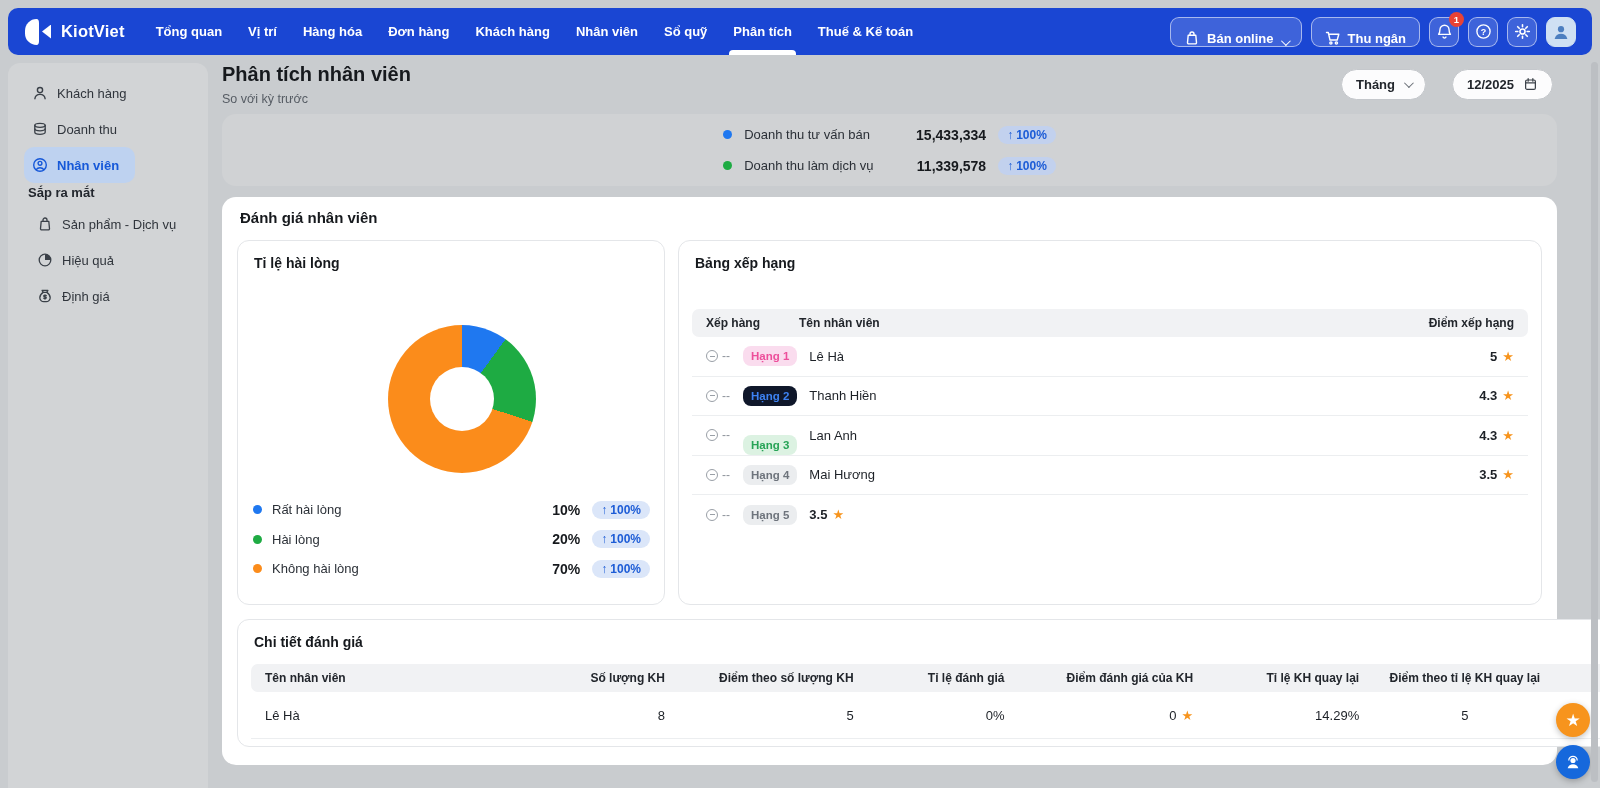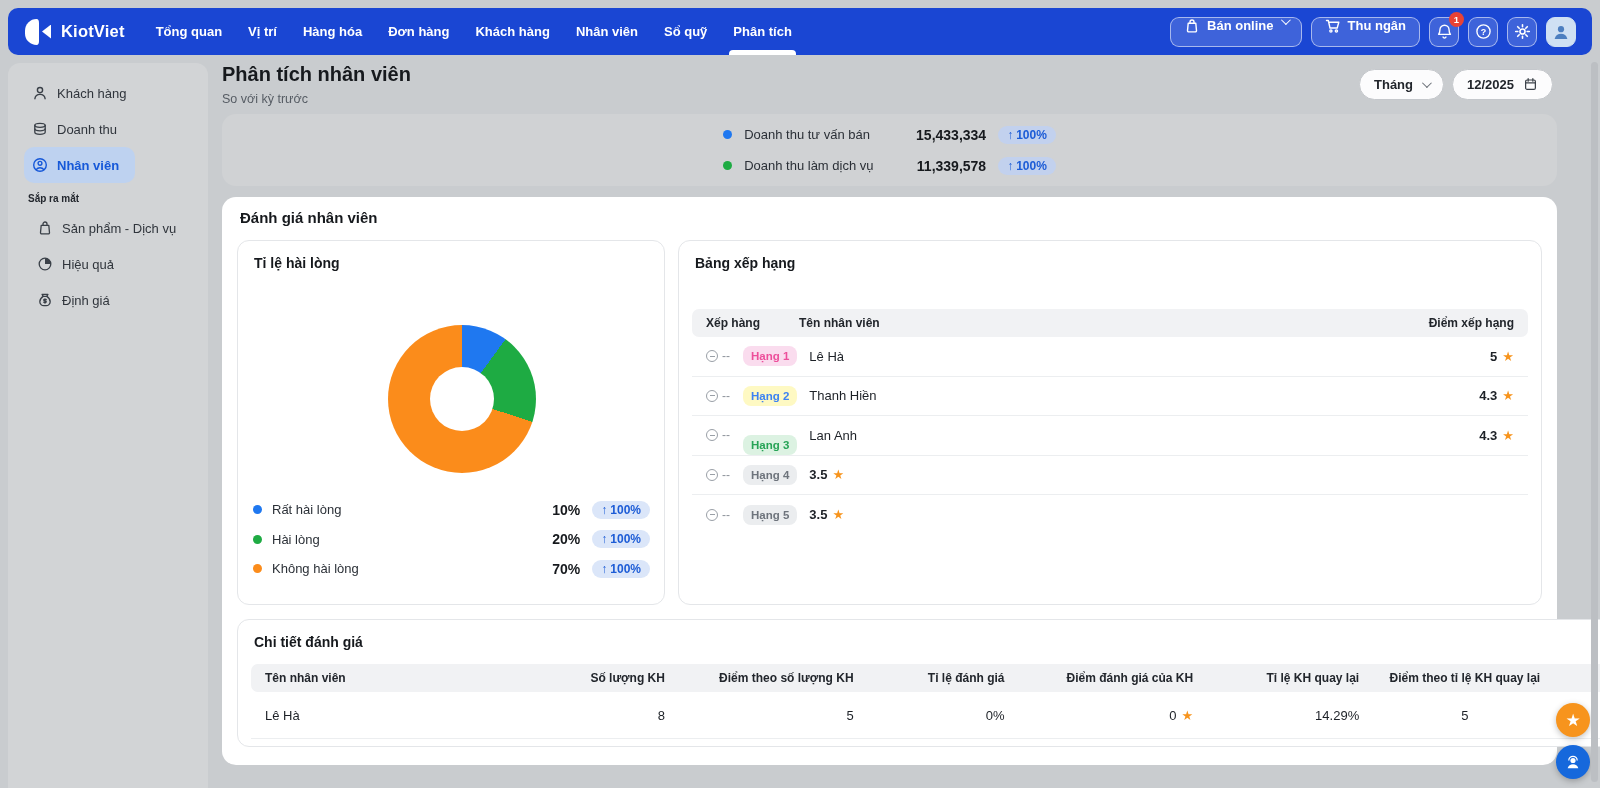--- a/index.html
+++ b/index.html
@@ -33,21 +33,21 @@
   .nav-item {
     position:relative; height:47px; display:flex; align-items:center;
     padding:0 13px; font-size:13px; font-weight:600; cursor:pointer; white-space:nowrap;
   }
   .nav-item.active::after {
     content:""; position:absolute; left:9px; right:9px; bottom:0; height:5px;
     background:#fff; border-radius:4px 4px 0 0;
   }
   .nav-right { margin-left:auto; display:flex; align-items:center; gap:9px; }
   .pill-btn {
-    display:flex; align-items:flex-start; gap:7px; height:30px; padding:0 13px;
+    display:flex; align-items:flex-end; gap:7px; height:30px; padding:0 13px;
     background:rgba(255,255,255,.16); border:1px solid rgba(255,255,255,.55);
     border-radius:9px; font-size:13px; font-weight:600; color:#fff; cursor:pointer; white-space:nowrap;
   }
   .icon-btn {
     position:relative; width:30px; height:30px; border-radius:9px;
     background:rgba(255,255,255,.16); border:1px solid rgba(255,255,255,.55);
     display:flex; align-items:center; justify-content:center; cursor:pointer;
   }
   .icon-btn.avatar { background:#cfe0f3; border-color:#cfe0f3; }
   .badge-count {
@@ -63,27 +63,27 @@
     position:absolute; left:8px; top:63px; width:200px; bottom:0;
     background:#d2d4d6; border-radius:12px 12px 0 0; padding-top:12px;
   }
   .side-item {
     display:flex; align-items:center; gap:9px; height:36px; margin:0 8px 0 16px;
     padding:0 16px 0 8px; width:max-content; border-radius:10px;
     font-size:13px; font-weight:500; color:#30353c; cursor:pointer;
   }
   .side-item.active { background:#bed2f0; color:#1658d8; font-weight:600; }
   .side-item svg { flex:0 0 auto; }
-  .side-section { margin:10px 0 6px; padding-left:20px; font-size:10px; font-weight:700; color:#23272e; }
+  .side-section { margin:2px 0 6px; padding-left:20px; font-size:13px; font-weight:700; color:#23272e; }
   .side-item.indent { padding-left:13px; }
 
   
   .page-title { position:absolute; left:222px; top:63px; font-size:20px; font-weight:700; color:#16191d; }
   .page-sub   { position:absolute; left:222px; top:92px; font-size:12.5px; color:#565c64; }
-  .period-group { position:absolute; right:47px; top:69px; display:flex; gap:8px; }
+  .period-group { position:absolute; right:47px; top:69px; display:flex; gap:26px; }
   .period-pill {
     height:31px; display:flex; align-items:center; gap:9px; padding:0 14px;
     background:#fcfcfd; border:1px solid #c5c8cc; border-radius:16px;
     font-size:13px; font-weight:600; color:#22262c; cursor:pointer;
   }
 
   
   .summary-card {
     position:absolute; left:222px; top:114px; width:1335px; height:72px;
     background:#d0d2d4; border-radius:14px;
@@ -140,21 +140,21 @@
   .rank-row { display:flex; align-items:center; height:39.5px; padding:0 14px; border-bottom:1px solid #eceef0; cursor:pointer; }
   .rank-row:last-child { border-bottom:none; }
   .trend { width:37px; display:flex; align-items:center; gap:4px; color:#8d939b; font-size:12px; }
   .trend-circle { width:12px; height:12px; border:1.3px solid #9aa0a7; border-radius:50%; position:relative; flex:0 0 auto; }
   .trend-circle::after { content:""; position:absolute; left:2.5px; right:2.5px; top:50%; height:1.3px; margin-top:-0.65px; background:#9aa0a7; }
   .rank-badge {
     min-width:48px; text-align:center; font-size:11.5px; font-weight:600;
     padding:4px 8px; border-radius:8px; margin-right:12px;
   }
   .rank-badge.pink  { background:#fadcee; color:#ed4f9b; }
-  .rank-badge.blue  { background:#fef9c3; color:#3d82f2; }
+  .rank-badge.blue  { background:#0f172a; color:#3d82f2; }
   .rank-badge.green { background:#dcf2e2; color:#27a356;margin-top:20px; }
   .rank-badge.gray  { background:#ebedef; color:#6e747c; }
   .rank-name { flex:1; font-size:13px; color:#1d2127; }
   .rank-score { font-size:13px; font-weight:600; color:#1d2127; }
   .star-icon { color:#f7941d; font-size:13px; margin-left:5px; }
   .star-icon::before { content:"\2605"; }
 
   
   .filter-pill {
     position:absolute; right:14px; top:10px; height:27px; display:flex; align-items:center; gap:9px;
@@ -202,20 +202,21 @@
   </div>
   <div class="nav-menu">
     <div class="nav-item">Tổng quan</div>
     <div class="nav-item">Vị trí</div>
     <div class="nav-item">Hàng hóa</div>
     <div class="nav-item">Đơn hàng</div>
     <div class="nav-item">Khách hàng</div>
     <div class="nav-item">Nhân viên</div>
     <div class="nav-item">Sổ quỹ</div>
     <div class="nav-item active">Phân tích</div>
+    <div class="nav-item">Thuế &amp; Kế toán</div>
   </div>
   <div class="nav-right">
     <div class="pill-btn">
       <span>
         <svg width="16" height="16" viewBox="0 0 16 16" fill="none" stroke="#fff" stroke-width="1.4" stroke-linecap="round" stroke-linejoin="round">
           <path d="M4.2 5.3h7.6l.7 7.3a1.2 1.2 0 0 1-1.2 1.3H4.7a1.2 1.2 0 0 1-1.2-1.3l.7-7.3Z"></path>
           <path d="M6 5.3V4a2 2 0 0 1 4 0v1.3"></path>
         </svg>
       </span>
       <span>Bán online</span>
@@ -431,20 +432,21 @@
         <span class="rank-name">Lan Anh</span>
         <span class="rank-score">4.3</span>
           <span class="star-icon"></span>
       </div>
       <div class="rank-row">
         <span class="trend">
             <span class="trend-circle"></span>
             <span>--</span>
           </span>
         <span class="rank-badge gray">Hạng 4</span>
+        <span class="rank-name">Mai Hương</span>
         <span class="rank-score">3.5</span>
           <span class="star-icon"></span>
       </div>
       <div class="rank-row">
         <span class="trend">
             <span class="trend-circle"></span>
             <span>--</span>
           </span>
         <span class="rank-badge gray">Hạng 5</span>
         <span class="rank-score">3.5</span>

